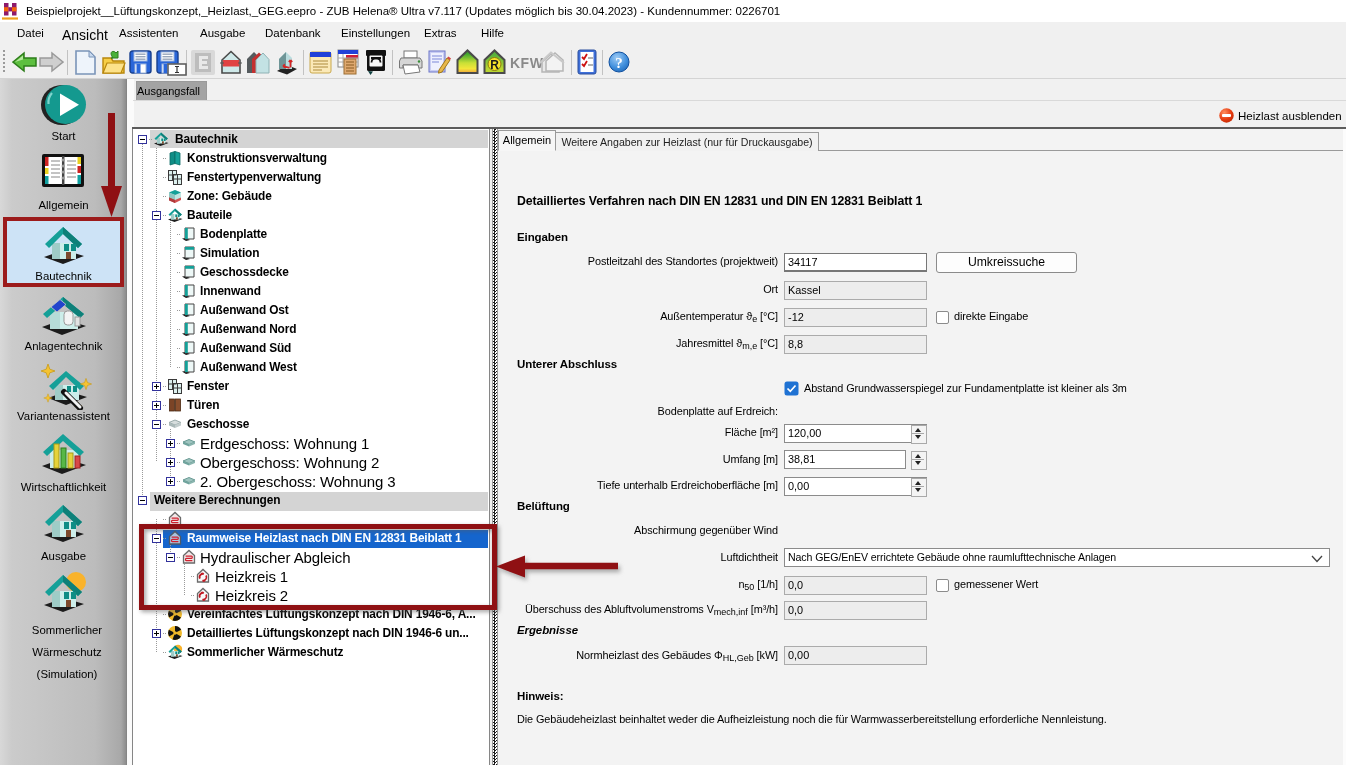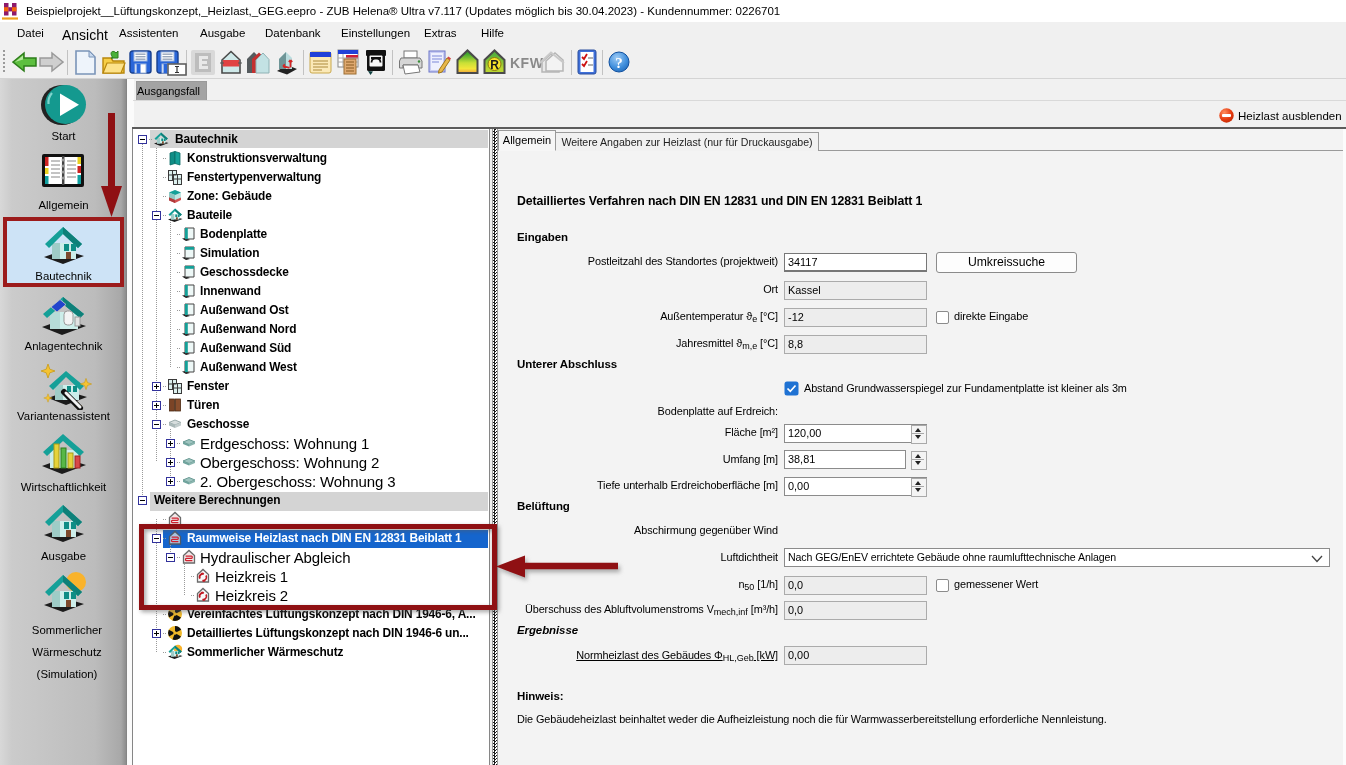--- a/index.html
+++ b/index.html
@@ -640,21 +640,21 @@
 <div class="abs in" style="left:784px;top:548px;width:546px;font-size:10.6px;letter-spacing:-0.1px;">Nach GEG/EnEV errichtete Gebäude ohne raumlufttechnische Anlagen<svg width="12" height="8" style="position:absolute;right:6px;top:6px;">
         <path d="M1 1 L6 6.5 L11 1" stroke="#444" stroke-width="1.3" fill="none"></path>
       </svg></div>
 <div class="abs lbl" style="right:568px;top:577px;text-align:right;">n<sub>50</sub> [1/h]</div>
 <div class="abs in dis" style="left:784px;top:576px;width:143px;">0,0</div>
 <div class="abs cb" style="left:936px;top:579px;"></div>
 <div class="abs lbl" style="left:954px;top:577px;">gemessener Wert</div>
 <div class="abs lbl" style="right:568px;top:602px;text-align:right;">Überschuss des Abluftvolumenstroms V<sub>mech,inf</sub> [m³/h]</div>
 <div class="abs in dis" style="left:784px;top:601px;width:143px;">0,0</div>
 <div class="abs hdr" style="left:517px;top:624px;font-style:italic;">Ergebnisse</div>
-<div class="abs lbl" style="right:568px;top:648px;text-align:left;text-decoration:underline;">Normheizlast des Gebäudes Φ<sub>HL,Geb</sub> [kW]</div>
+<div class="abs lbl" style="right:568px;top:648px;text-align:left;">Normheizlast des Gebäudes Φ<sub>HL,Geb</sub> [kW]</div>
 <div class="abs in dis" style="left:784px;top:646px;width:143px;">0,00</div>
 <div class="abs hdr" style="left:517px;top:690px;">Hinweis:</div>
 <div class="abs lbl" style="left:517px;top:712px;">Die Gebäudeheizlast beinhaltet weder die Aufheizleistung noch die für Warmwasserbereitstellung erforderliche Nennleistung.</div>
 <div class="abs" style="left:108px;top:113px;width:7px;height:73px;background:#8f1013;z-index:9;"></div>
 <div class="abs" style="left:101px;top:186px;width:21px;height:31px;z-index:9;"><svg width="21" height="31">
         <path d="M0 0 L21 0 L10.5 31 Z" fill="#8f1013"></path>
       </svg></div>
 <div class="abs" style="left:139px;top:524px;width:358px;height:86px;border:5px solid #8f1013;box-sizing:border-box;z-index:9;filter:drop-shadow(2px 2px 2px rgba(90,90,90,0.55));"></div>
 <div class="abs" style="left:496px;top:551px;width:122px;height:30px;z-index:9;filter:drop-shadow(2.5px 3px 2px rgba(120,120,120,0.6));"><svg width="122" height="30">
         <path d="M0 15.5 L29 4.5 L29 11.8 L122 11.8 L122 18.3 L29 18.3 L29 26.5 Z" fill="#8f1013"></path>

